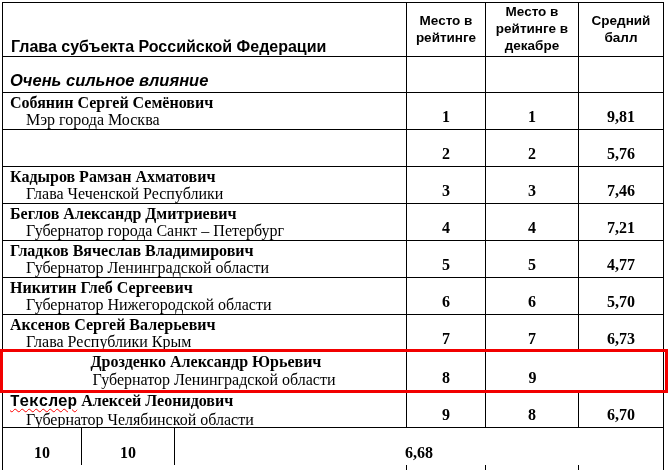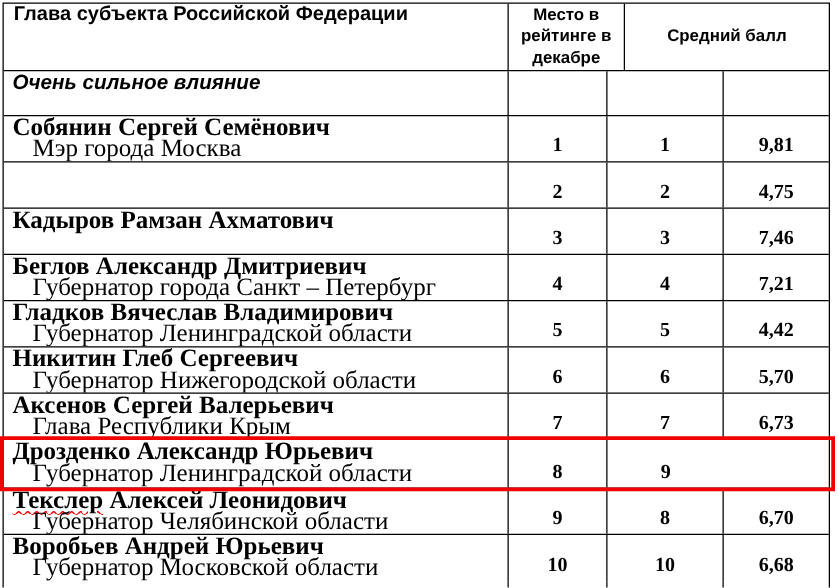--- a/index.html
+++ b/index.html
@@ -37,56 +37,56 @@
   }
   .c:last-child { border-right: none; }
   .c1 { width: 404px; }
   .c2 { width: 79px; }
   .c3 { width: 93px; }
   .c4 { flex: 1; }
 
   
   .header-row { height: 54px; }
   .header-row .c1 {
-    display: flex; align-items: flex-start;
+    display: flex; align-items: flex-end;
     padding-left: 8px;
     font-family: "Liberation Sans", sans-serif;
     font-weight: bold;
     font-size: 16px;
   }
   .header-row .hc {
     display: flex; align-items: center; justify-content: center;
     text-align: center;
     font-family: "Liberation Sans", sans-serif;
     font-weight: bold;
     font-size: 13.5px;
     line-height: 1.25;
     padding: 0 2px;
   }
 
   
   .category-row { height: 36px; }
   .category-row .c1 {
-    display: flex; 
+    display: flex; align-items: flex-end;
     padding: 0 0 2px 7px;
     font-family: "Liberation Sans", sans-serif;
     font-weight: bold;
     font-style: italic;
     font-size: 16.5px;
   }
 
   
   .data-row { height: 37px; }
-  .data-row.highlighted { height: 39px; }
+  .data-row.highlighted { height: 39px; text-align: center; }
   .name-cell {
     display: flex;
     flex-direction: column;
     justify-content: space-between;
     padding: 1px 4px 2px 7px;
-    font-size: 20px;
+    font-size: 16px;
     line-height: 17px;
   }
   .person-name { font-weight: bold; white-space: nowrap; }
   .person-title { font-weight: normal; white-space: nowrap; margin-left: 16px; }
   .num-cell {
     display: flex; align-items: flex-end; justify-content: center;
     font-weight: bold;
     font-size: 16px;
     padding-bottom: 3px;
   }
@@ -110,20 +110,23 @@
   }
 </style>
 </head>
 <body>
 
 <div class="tbl">
   <div class="row header-row">
     <div class="c c1">
       <span>Глава субъекта Российской Федерации</span>
     </div>
+    <div class="c c2 hc">
+      <span>Место в рейтинге</span>
+    </div>
     <div class="c c3 hc">
       <span>Место в рейтинге в декабре</span>
     </div>
     <div class="c c4 hc">
       <span>Средний балл</span>
     </div>
   </div>
 
   <div class="row category-row">
     <div class="c c1">
@@ -142,25 +145,26 @@
         </div>
         <div class="c c2 num-cell">1</div>
         <div class="c c3 num-cell">1</div>
         <div class="c c4 num-cell">9,81</div>
       </div>
       <div class="row data-row">
         <div class="c c1 name-cell">
         </div>
         <div class="c c2 num-cell">2</div>
         <div class="c c3 num-cell">2</div>
-        <div class="c c4 num-cell">4,75</div>
+        <div class="c c4 num-cell">5,76</div>
       </div>
       <div class="row data-row">
         <div class="c c1 name-cell">
           <div class="person-name">Кадыров Рамзан Ахматович</div>
+          <div class="person-title">Глава Чеченской Республики</div>
         </div>
         <div class="c c2 num-cell">3</div>
         <div class="c c3 num-cell">3</div>
         <div class="c c4 num-cell">7,46</div>
       </div>
       <div class="row data-row">
         <div class="c c1 name-cell">
           <div class="person-name">Беглов Александр Дмитриевич</div>
           <div class="person-title">Губернатор города Санкт – Петербург</div>
         </div>
@@ -168,21 +172,21 @@
         <div class="c c3 num-cell">4</div>
         <div class="c c4 num-cell">7,21</div>
       </div>
       <div class="row data-row">
         <div class="c c1 name-cell">
           <div class="person-name">Гладков Вячеслав Владимирович</div>
           <div class="person-title">Губернатор Ленинградской области</div>
         </div>
         <div class="c c2 num-cell">5</div>
         <div class="c c3 num-cell">5</div>
-        <div class="c c4 num-cell">4,42</div>
+        <div class="c c4 num-cell">4,77</div>
       </div>
       <div class="row data-row">
         <div class="c c1 name-cell">
           <div class="person-name">Никитин Глеб Сергеевич</div>
           <div class="person-title">Губернатор Нижегородской области</div>
         </div>
         <div class="c c2 num-cell">6</div>
         <div class="c c3 num-cell">6</div>
         <div class="c c4 num-cell">5,70</div>
       </div>
@@ -198,32 +202,28 @@
       <div class="row data-row highlighted">
         <div class="c c1 name-cell">
           <div class="person-name">Дрозденко Александр Юрьевич</div>
           <div class="person-title">Губернатор Ленинградской области</div>
         </div>
         <div class="c c2 num-cell">8</div>
         <div class="c c3 num-cell">9</div>
       </div>
       <div class="row data-row">
         <div class="c c1 name-cell">
-          <div class="person-name"><span class="wavy" style="text-decoration-color: rgb(255, 0, 0);">Текслер</span> Алексей Леонидович</div>
+          <div class="person-name"><span class="wavy" style="text-decoration-color: rgb(255, 0, 0); font-family: Liberation Mono, monospace;">Текслер</span> Алексей Леонидович</div>
           <div class="person-title">Губернатор Челябинской области</div>
         </div>
         <div class="c c2 num-cell">9</div>
         <div class="c c3 num-cell">8</div>
         <div class="c c4 num-cell">6,70</div>
       </div>
       <div class="row data-row">
-        <div class="c c1 name-cell">
-          <div class="person-name">Воробьев Андрей Юрьевич</div>
-          <div class="person-title">Губернатор Московской области</div>
-        </div>
         <div class="c c2 num-cell">10</div>
         <div class="c c3 num-cell">10</div>
         <div class="c c4 num-cell">6,68</div>
       </div>
     </div>
 
   <div class="row partial-row">
     <div class="c c1"></div>
     <div class="c c2"></div>
     <div class="c c3"></div>

